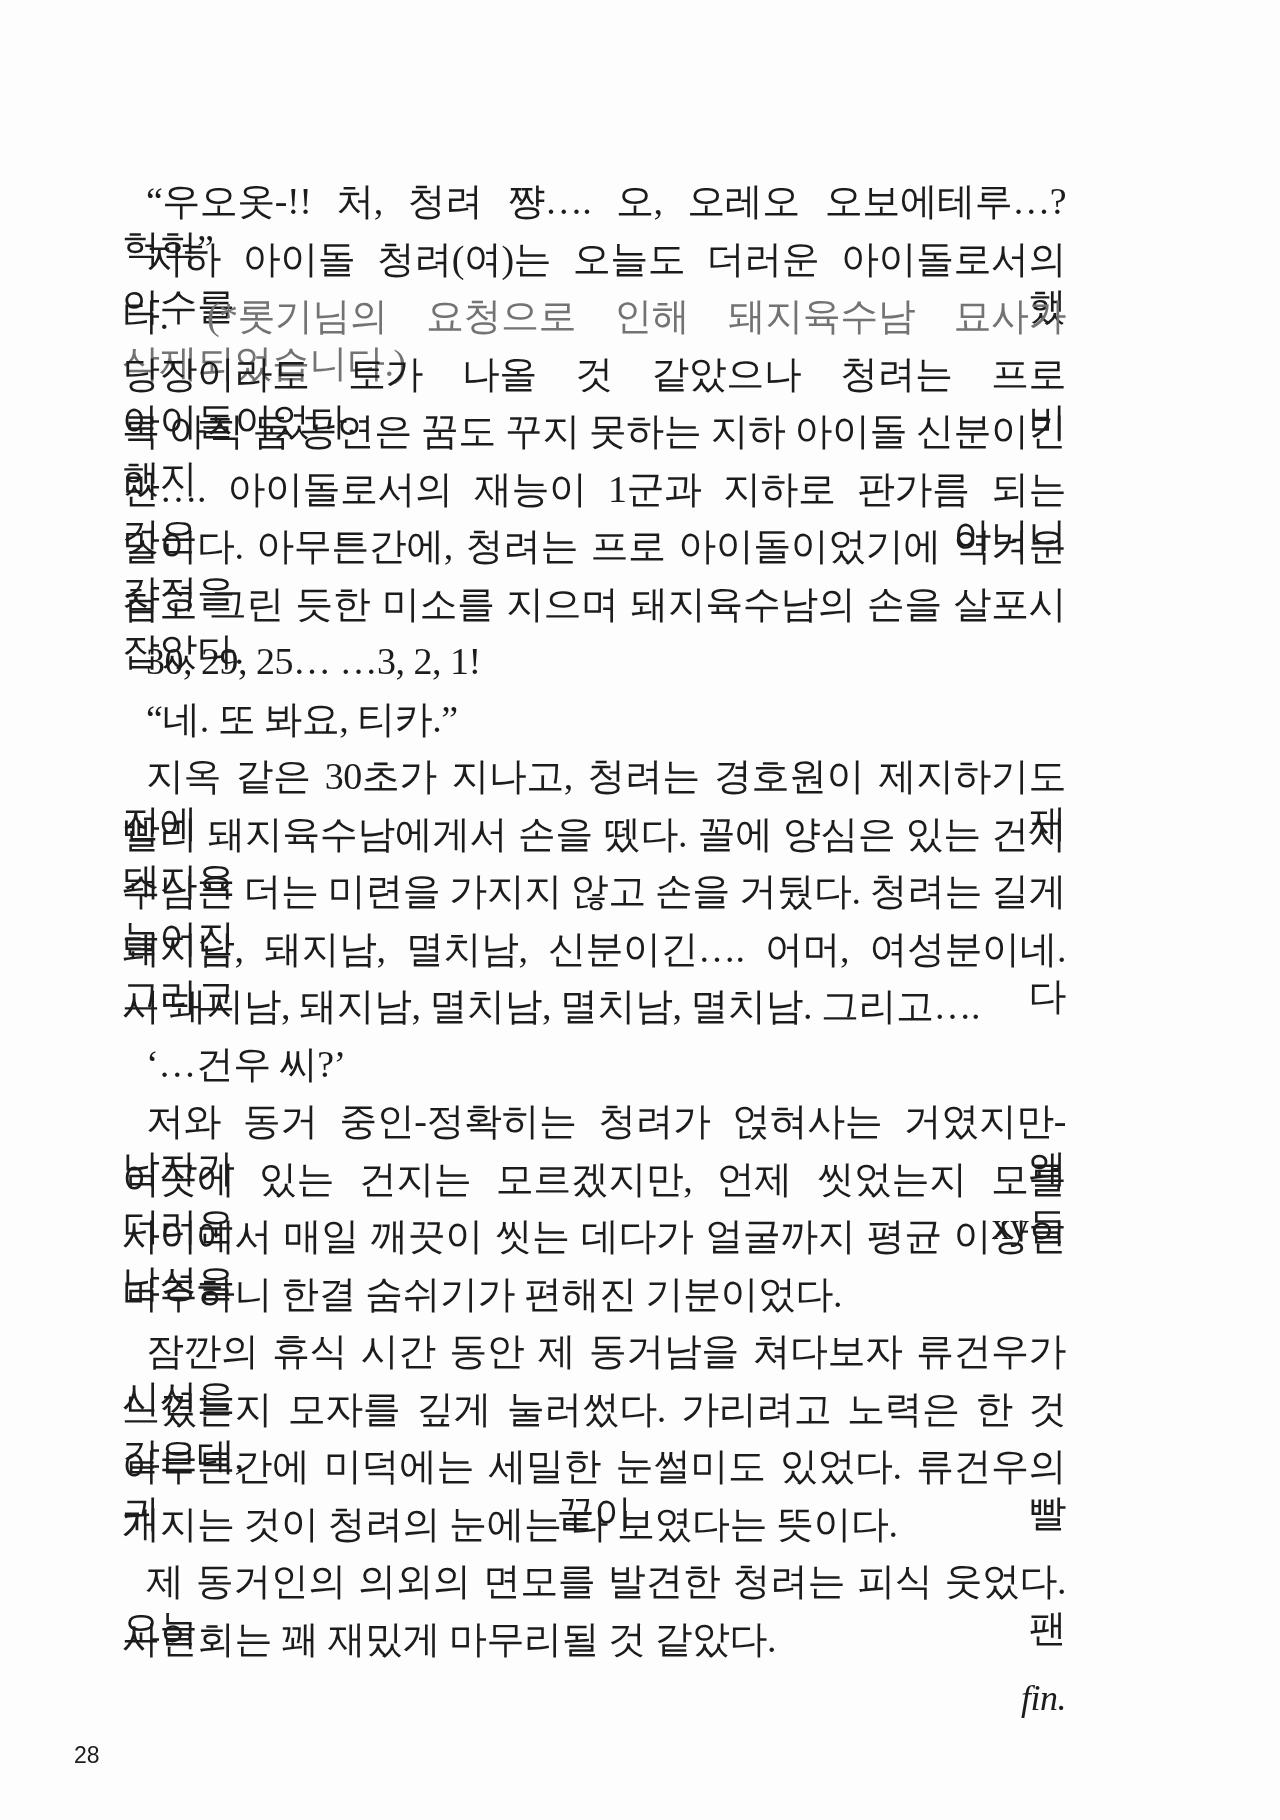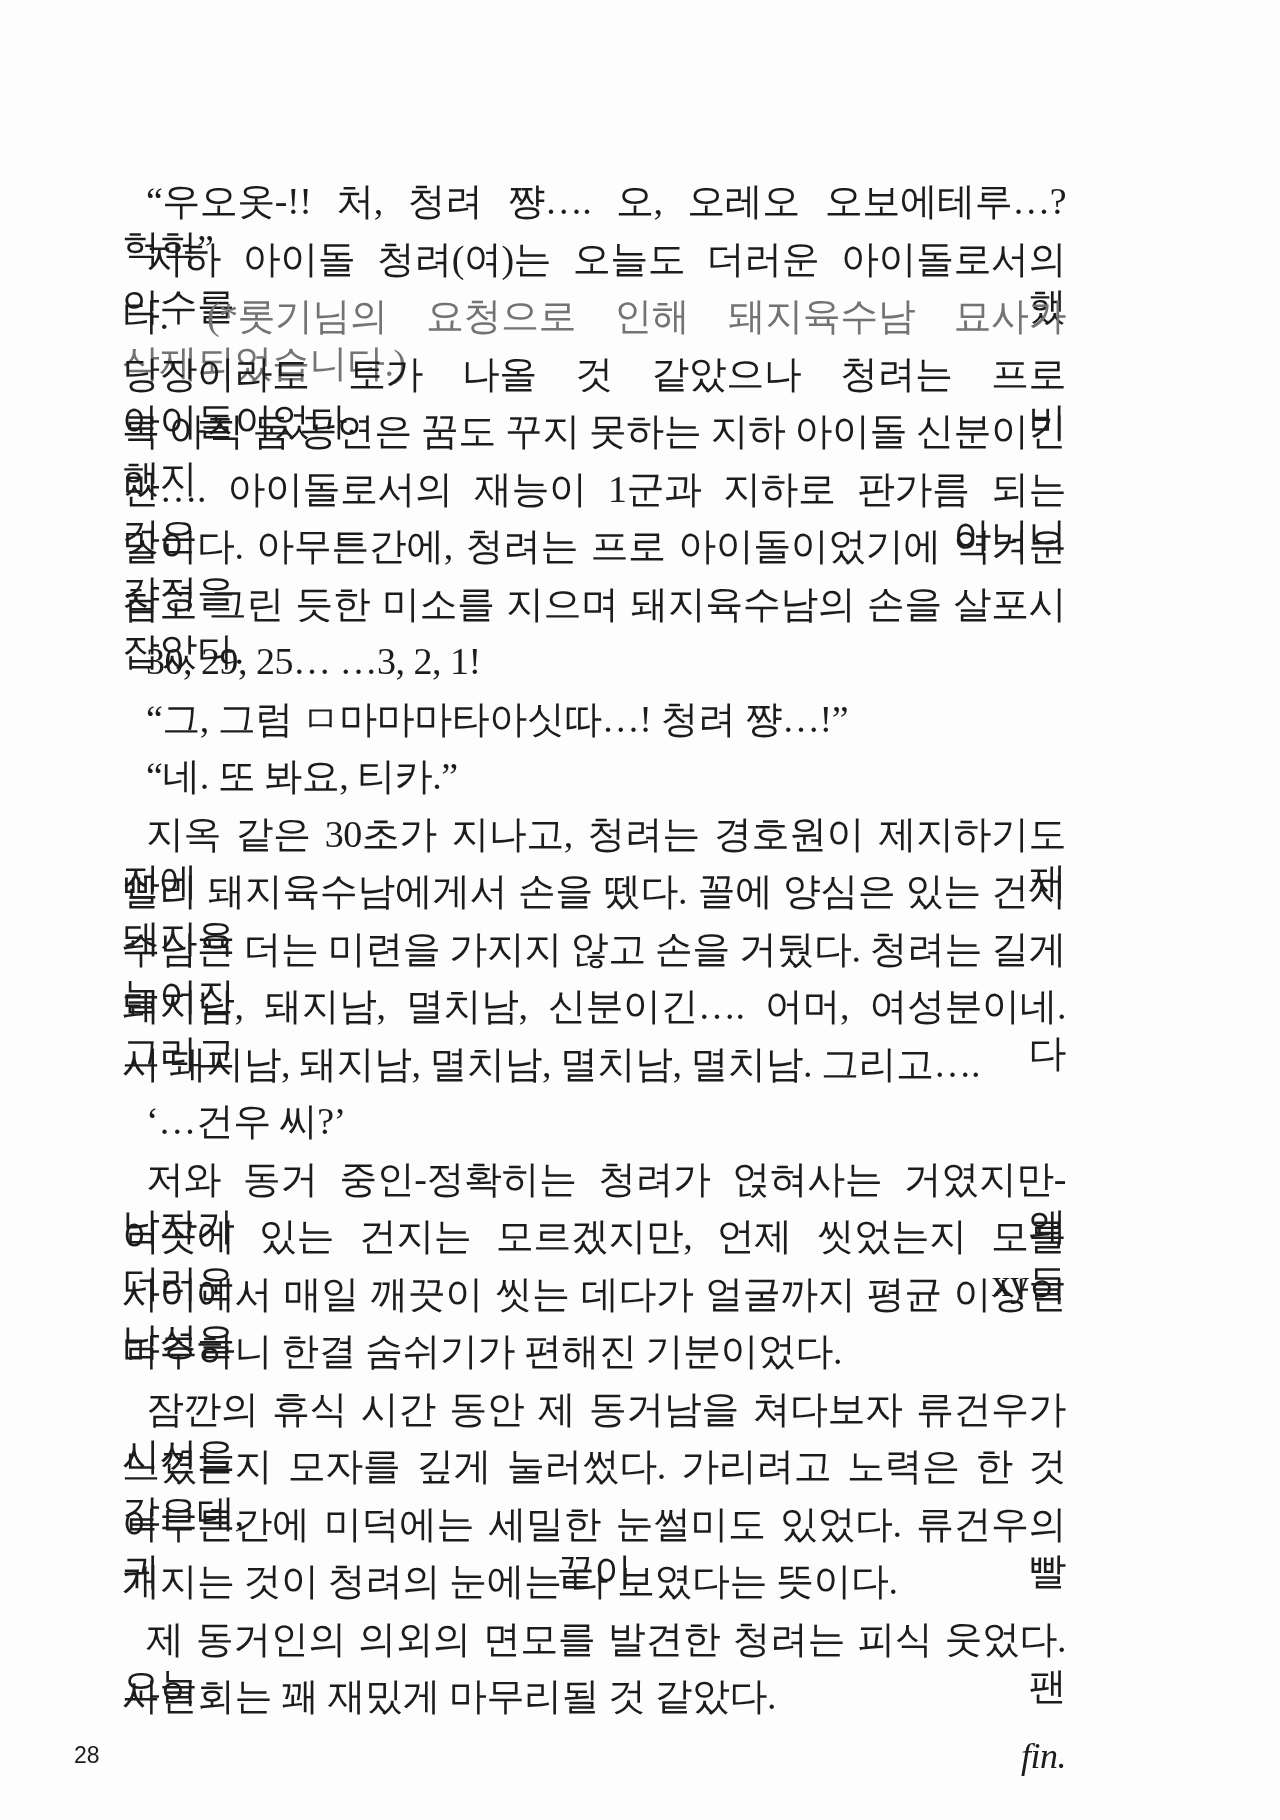--- a/index.html
+++ b/index.html
@@ -65,21 +65,20 @@
   <div class="text-block">
       <div class="line ind"><span>“우오옷-!! 처, 청려 쨩…. 오, 오레오 오보에테루…? 헉헉”</span></div>
       <div class="line j ind"><span>지하 아이돌 청려(여)는 오늘도 더러운 아이돌로서의 악수를 했</span></div>
       <div class="line j"><span>다. </span><span class="muted">(*롯기님의 요청으로 인해 돼지육수남 묘사가 삭제되었습니다.)</span></div>
       <div class="line j"><span>당장이라도 토가 나올 것 같았으나 청려는 프로 아이돌이었다. 비</span></div>
       <div class="line j"><span>록 아직 돔 공연은 꿈도 꾸지 못하는 지하 아이돌 신분이긴 했지</span></div>
       <div class="line j"><span>만…. 아이돌로서의 재능이 1군과 지하로 판가름 되는 것은 아니니</span></div>
       <div class="line j"><span>말이다. 아무튼간에, 청려는 프로 아이돌이었기에 역겨운 감정을</span></div>
       <div class="line"><span>참고 그린 듯한 미소를 지으며 돼지육수남의 손을 살포시 잡았다.</span></div>
       <div class="line ind"><span>30, 29, 25… …3, 2, 1!</span></div>
-      <div class="line ind"><span>“그, 그럼 ㅁ마마마타아싯따…! 청려 쨩…!”</span></div>
       <div class="line ind"><span>“네. 또 봐요, 티카.”</span></div>
       <div class="line j ind"><span>지옥 같은 30초가 지나고, 청려는 경호원이 제지하기도 전에 재</span></div>
       <div class="line j"><span>빨리 돼지육수남에게서 손을 뗐다. 꼴에 양심은 있는 건지 돼지육</span></div>
       <div class="line j"><span>수남은 더는 미련을 가지지 않고 손을 거뒀다. 청려는 길게 늘어진</span></div>
       <div class="line j"><span>돼지남, 돼지남, 멸치남, 신분이긴…. 어머, 여성분이네. 그리고 다</span></div>
       <div class="line"><span>시 돼지남, 돼지남, 멸치남, 멸치남, 멸치남. 그리고….</span></div>
       <div class="line ind"><span>‘…건우 씨?’</span></div>
       <div class="line j ind"><span>저와 동거 중인-정확히는 청려가 얹혀사는 거였지만- 남자가 왜</span></div>
       <div class="line j"><span>이곳에 있는 건지는 모르겠지만, 언제 씻었는지 모를 더러운 xy들</span></div>
       <div class="line j"><span>사이에서 매일 깨끗이 씻는 데다가 얼굴까지 평균 이상인 남성을</span></div>

